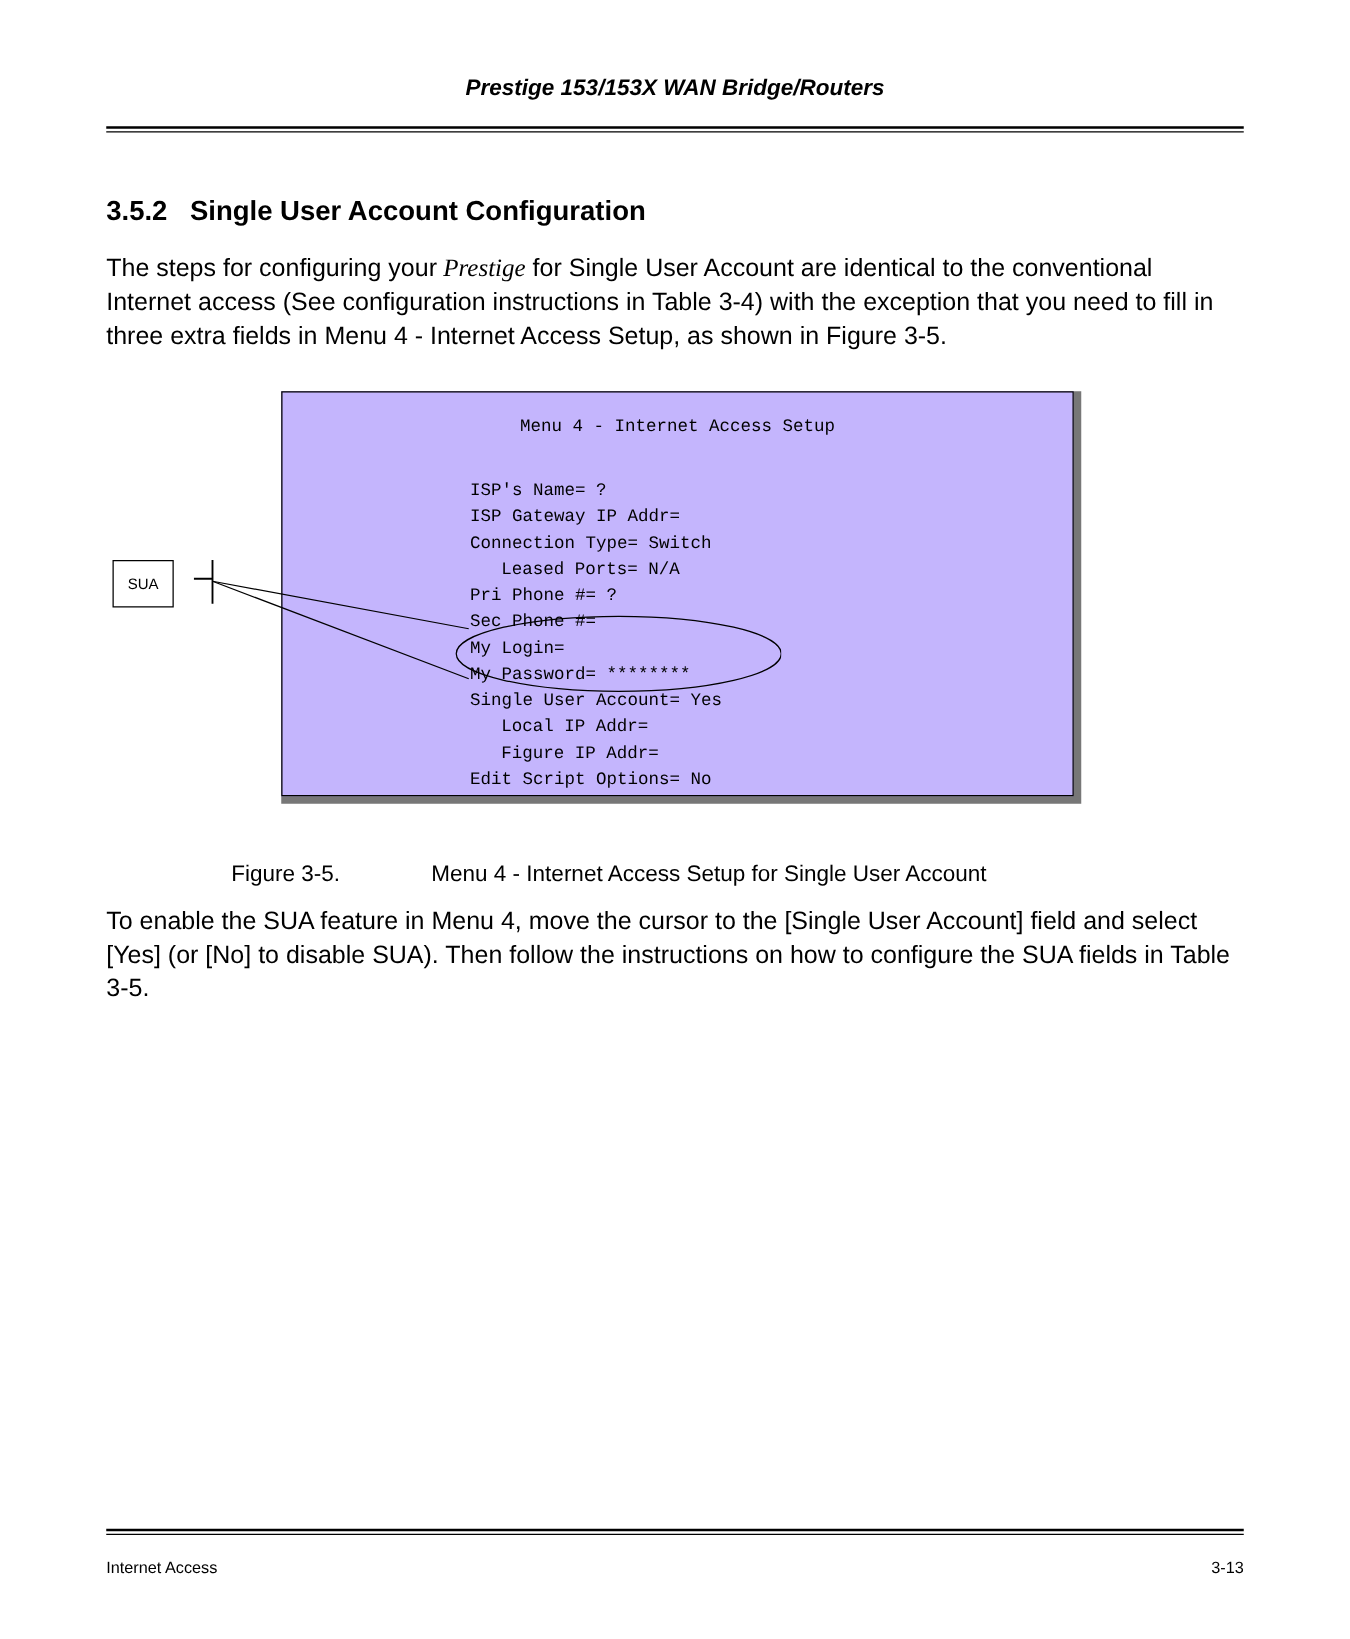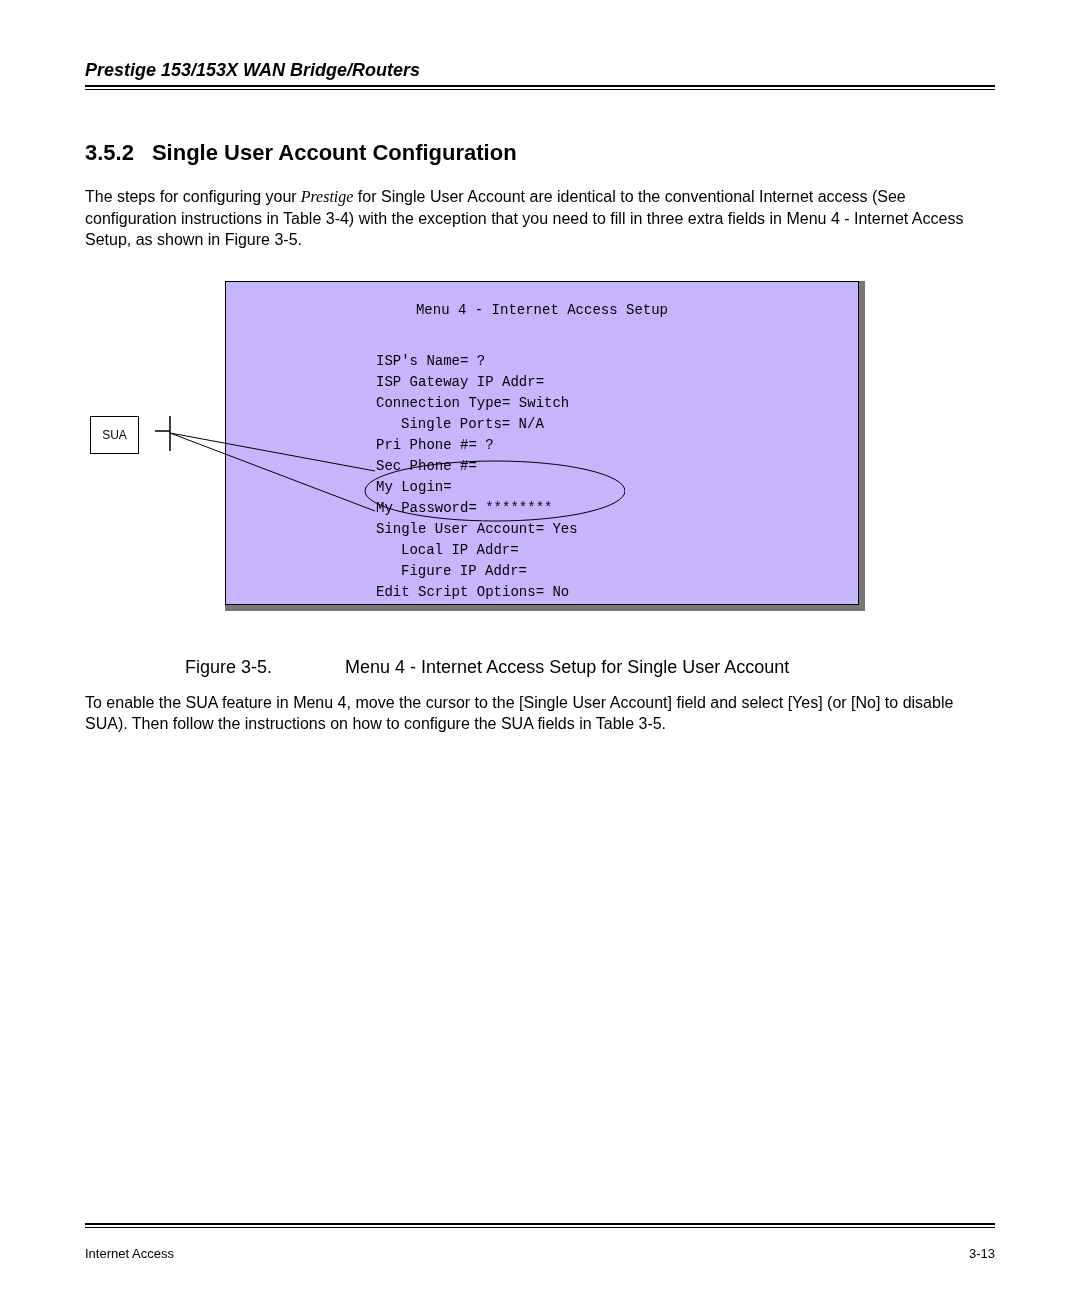--- a/index.html
+++ b/index.html
@@ -17,41 +17,41 @@
     .page {
       padding: 60px 85px 40px 85px;
       height: 100%;
       position: relative;
     }
     .header-rule-top {
       border-bottom: 2px solid #000;
       margin-bottom: 2px;
     }
     .header-title {
-      text-align: left;
+      text-align: center;
       font-style: italic;
       font-weight: bold;
       font-size: 18px;
-      padding-bottom: 4px;
+      padding-bottom: 20px;
     }
     .header-rule-bottom {
       border-bottom: 1px solid #000;
       margin-bottom: 50px;
     }
     .section-heading {
       font-size: 22px;
       font-weight: bold;
       margin-bottom: 20px;
       font-family: Arial, sans-serif;
     }
     .section-number {
       margin-right: 18px;
     }
     .body-text {
-      font-size: 16px;
+      font-size: 20px;
       line-height: 1.35;
       margin-bottom: 30px;
     }
     .italic {
       font-style: italic;
       font-family: 'Times New Roman', serif;
     }
     .figure-container {
       position: relative;
       width: 100%;
@@ -168,21 +168,21 @@
       <ellipse cx="340" cy="80" rx="130" ry="30" fill="none" stroke="#000" stroke-width="1"></ellipse>
     </svg>
 
     <div class="terminal-box">
       <div class="terminal-inner">
         <div class="terminal-title">Menu 4 - Internet Access Setup</div>
         <div id="terminal-lines">
             <div class="terminal-line">ISP's Name= ?</div>
             <div class="terminal-line">ISP Gateway IP Addr=</div>
             <div class="terminal-line">Connection Type= Switch</div>
-            <div class="terminal-line-indent">Single Ports= N/A</div>
+            <div class="terminal-line-indent">Leased Ports= N/A</div>
             <div class="terminal-line">Pri Phone #= ?</div>
             <div class="terminal-line">Sec Phone #=</div>
             <div class="terminal-line">My Login=</div>
             <div class="terminal-line">My Password= ********</div>
             <div class="terminal-line">Single User Account= Yes</div>
             <div class="terminal-line-indent">Local IP Addr=</div>
             <div class="terminal-line-indent">Figure IP Addr=</div>
             <div class="terminal-line">Edit Script Options= No</div>
           </div>
       </div>

